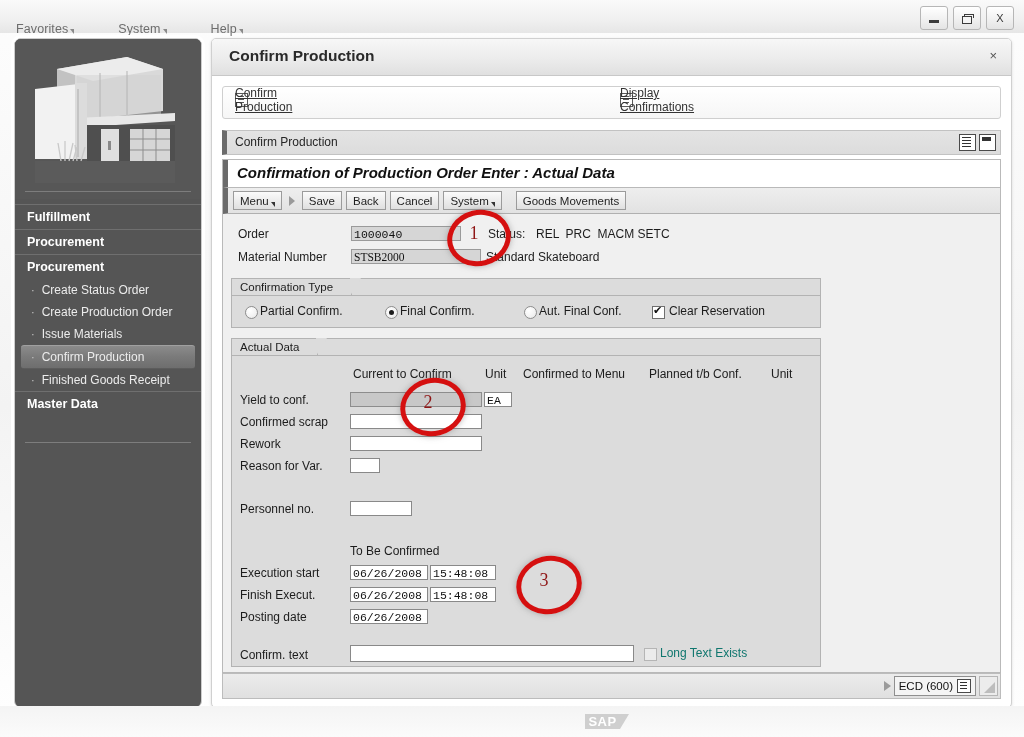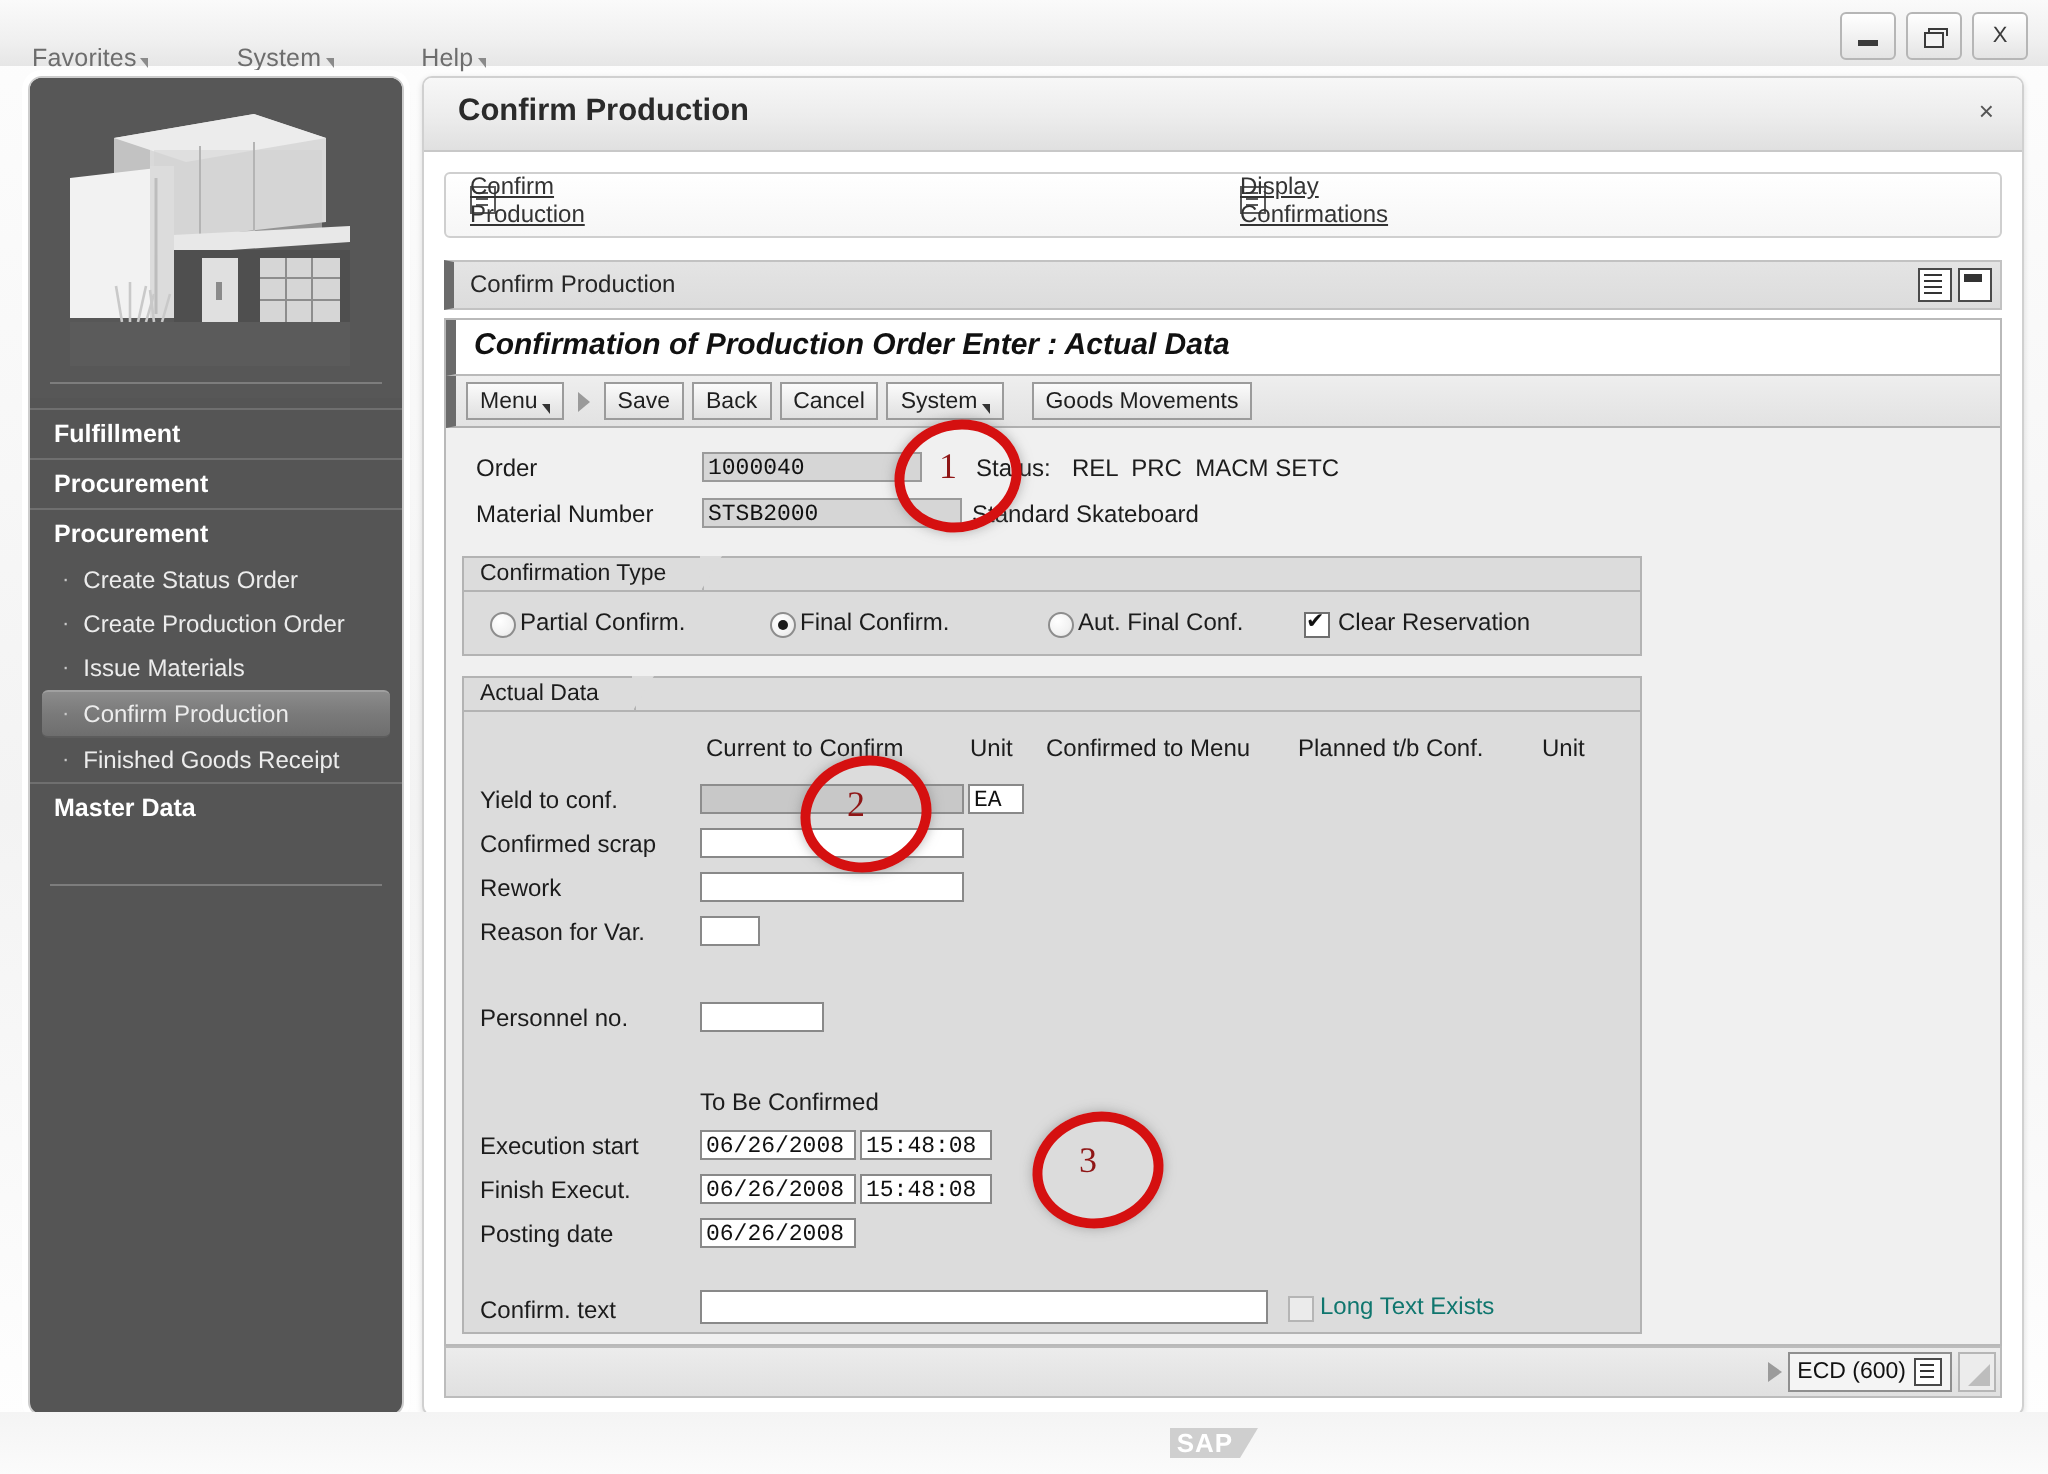--- a/index.html
+++ b/index.html
@@ -422,21 +422,21 @@
       </div>
 
       <div class="form-body">
 
         <div class="lbl" style="left:15px;top:13px;">Order</div>
         <div class="fld ro" style="left:128px;top:12px;width:110px;">1000040</div>
         <div class="lbl" style="left:265px;top:13px;">Status:</div>
         <div class="lbl" style="left:313px;top:13px;white-space:pre;">REL  PRC  MACM SETC</div>
 
         <div class="lbl" style="left:15px;top:36px;">Material Number</div>
-        <div class="fld ro" style="left:128px;top:35px;width:130px;">STSB2000</div>
+        <div class="fld ro" style="left:128px;top:35px;width:130px;font-family:Liberation Serif, serif;">STSB2000</div>
         <div class="lbl" style="left:263px;top:36px;">Standard Skateboard</div>
 
         <div class="group" style="left:8px;top:64px;width:588px;height:48px;">
           <div class="group-tab">Confirmation Type</div>
           <div class="group-tab-line" style="width:588px;"></div>
 
           <div class="radio" style="left:13px;top:27px;"></div>
           <div class="lbl" style="left:28px;top:25px;">Partial Confirm.</div>
 
           <div class="radio on" style="left:153px;top:27px;"></div>

